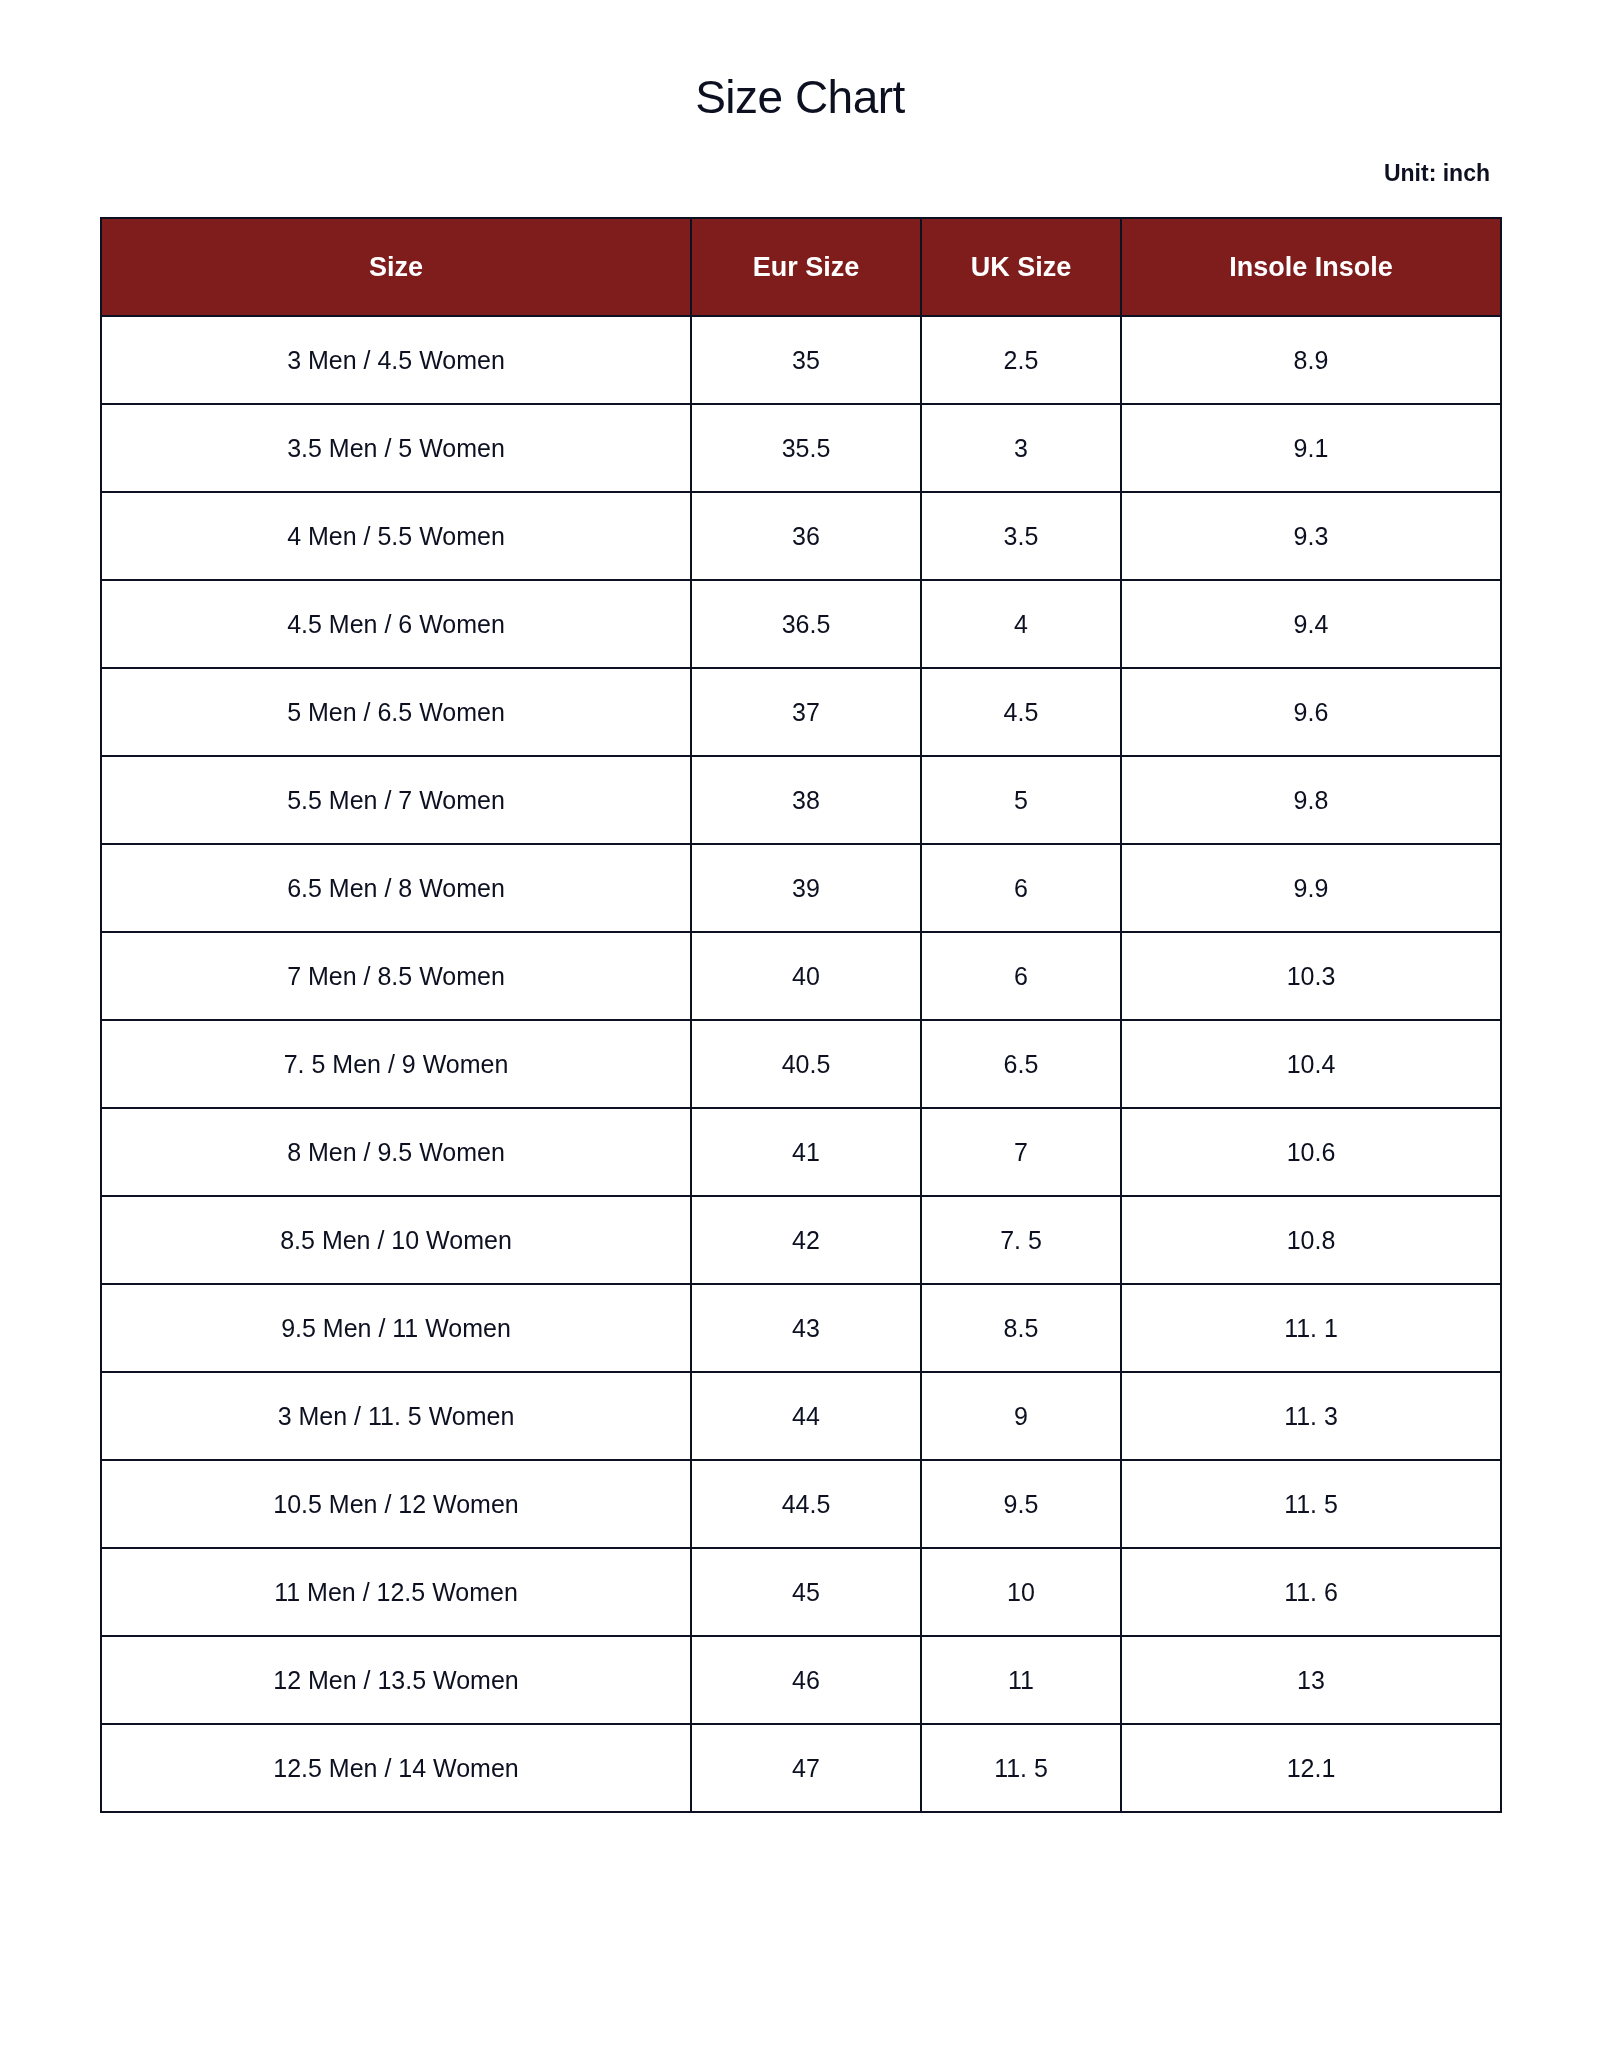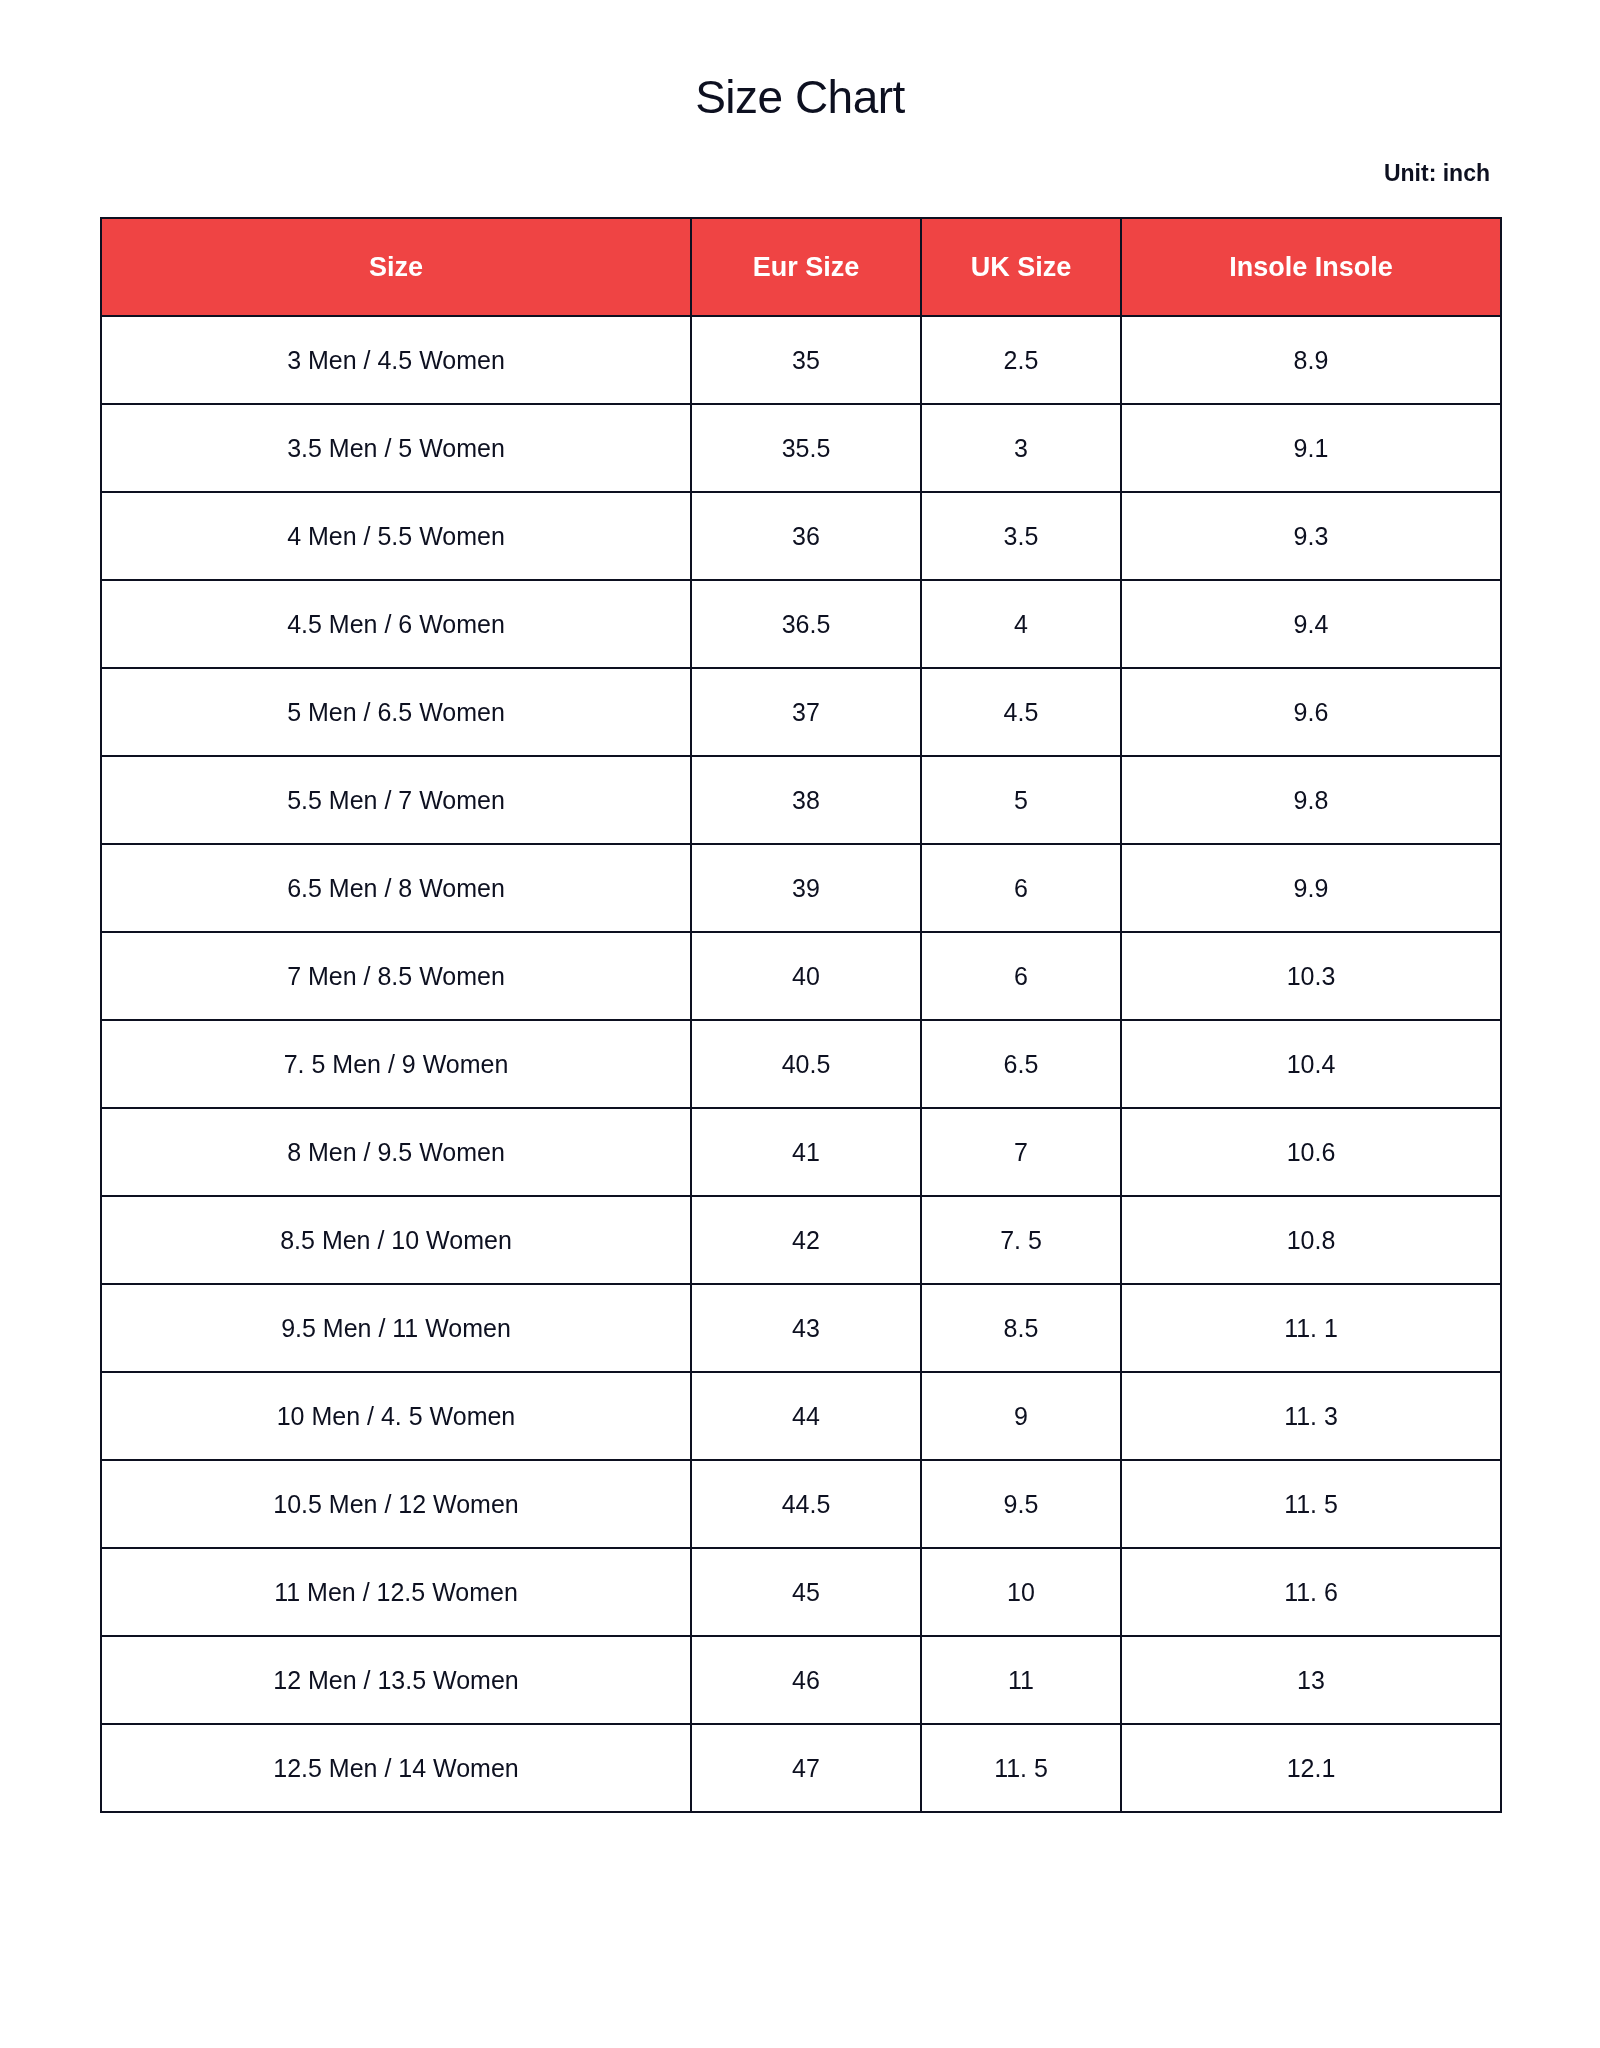--- a/index.html
+++ b/index.html
@@ -51,21 +51,21 @@
   table.size-table th,
   table.size-table td {
     border: 2px solid #0d1020;
     text-align: center;
     vertical-align: middle;
     font-size: 25px;
     height: 88px;
     box-sizing: border-box;
   }
   table.size-table thead th {
-    background: #ef4444;
+    background: #7f1d1d;
     color: #ffffff;
     font-weight: bold;
     font-size: 27px;
     height: 98px;
     border-color: #0d1020;
   }
   table.size-table tbody td {
     color: #0d1020;
     font-weight: normal;
   }
@@ -168,21 +168,21 @@
         <td>7. 5</td>
         <td>10.8</td>
       </tr>
       <tr>
         <td>9.5 Men / 11 Women</td>
         <td>43</td>
         <td>8.5</td>
         <td>11. 1</td>
       </tr>
       <tr>
-        <td>10 Men / 4. 5 Women</td>
+        <td>3 Men / 11. 5 Women</td>
         <td>44</td>
         <td>9</td>
         <td>11. 3</td>
       </tr>
       <tr>
         <td>10.5 Men / 12 Women</td>
         <td>44.5</td>
         <td>9.5</td>
         <td>11. 5</td>
       </tr>

